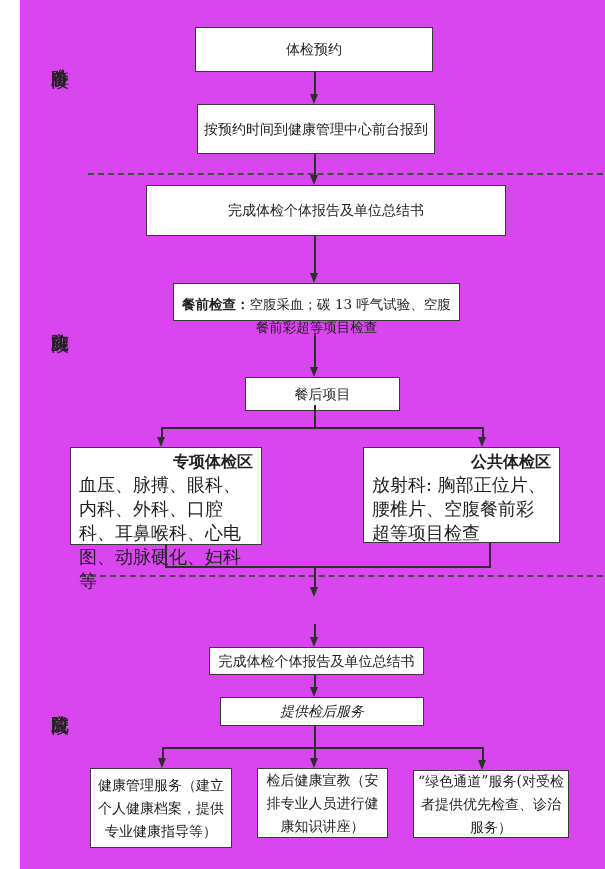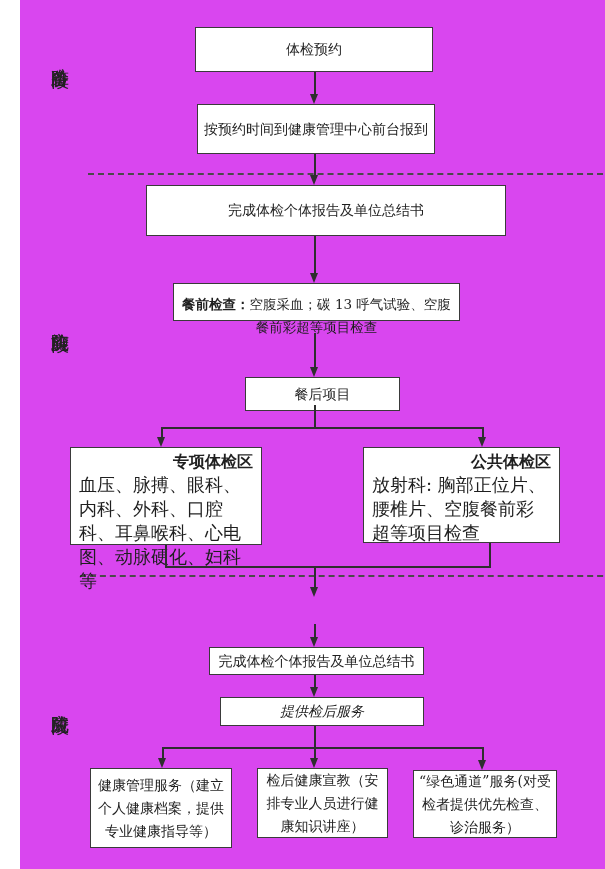--- a/index.html
+++ b/index.html
@@ -39,21 +39,21 @@
   #box-public      { left:343px; top:447px; width:197px; height:96px; align-items:flex-start; }
   .area-inner { width:100%; padding:3px 8px; box-sizing:border-box; }
   .area-title { text-align:right; font-weight:bold; line-height:22px; font-size:16px; }
   .area-text  { text-align:left; line-height:24px; font-size:18px; }
   #box-return  { left:189px; top:597px; width:215px; height:27px; }
   #box-report  { left:189px; top:647px; width:215px; height:28px; }
   #box-service { left:200px; top:697px; width:204px; height:29px;font-style:italic; }
   .service-box { line-height:23px; padding:2px 4px; }
   #box-mgmt  { left:70px;  top:768px; width:142px; height:80px; }
   #box-edu   { left:237px; top:768px; width:131px; height:70px;font-family:Liberation Serif, serif; }
-  #box-green { left:393px; top:770px; width:144px; height:68px; }
+  #box-green { left:393px; top:770px; width:156px; height:68px; }
 
   #phase-prep { left:28px; top:54px; }
   #phase-impl { left:28px; top:318px; }
   #phase-done { left:28px; top:700px; }
 
   #sep-1 { left:68px; top:173px; width:535px; }
   #sep-2 { left:60px; top:575px; width:543px; }
 </style>
 </head>
 <body>

